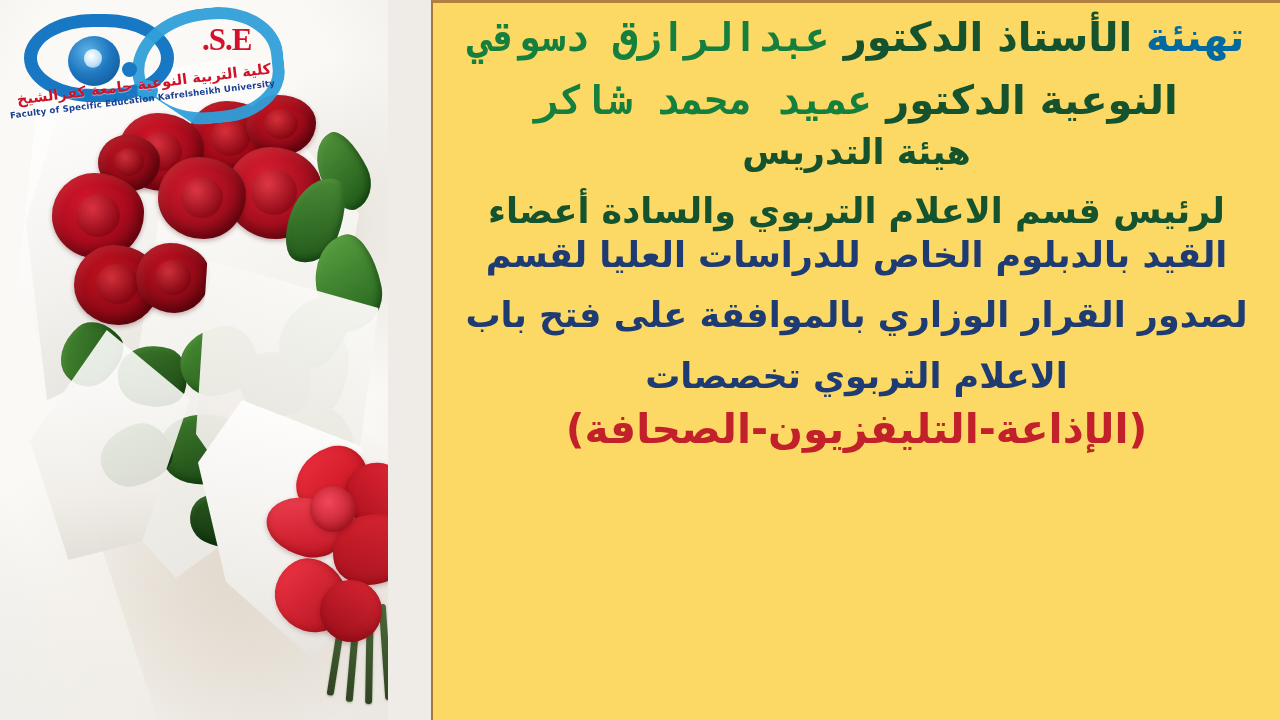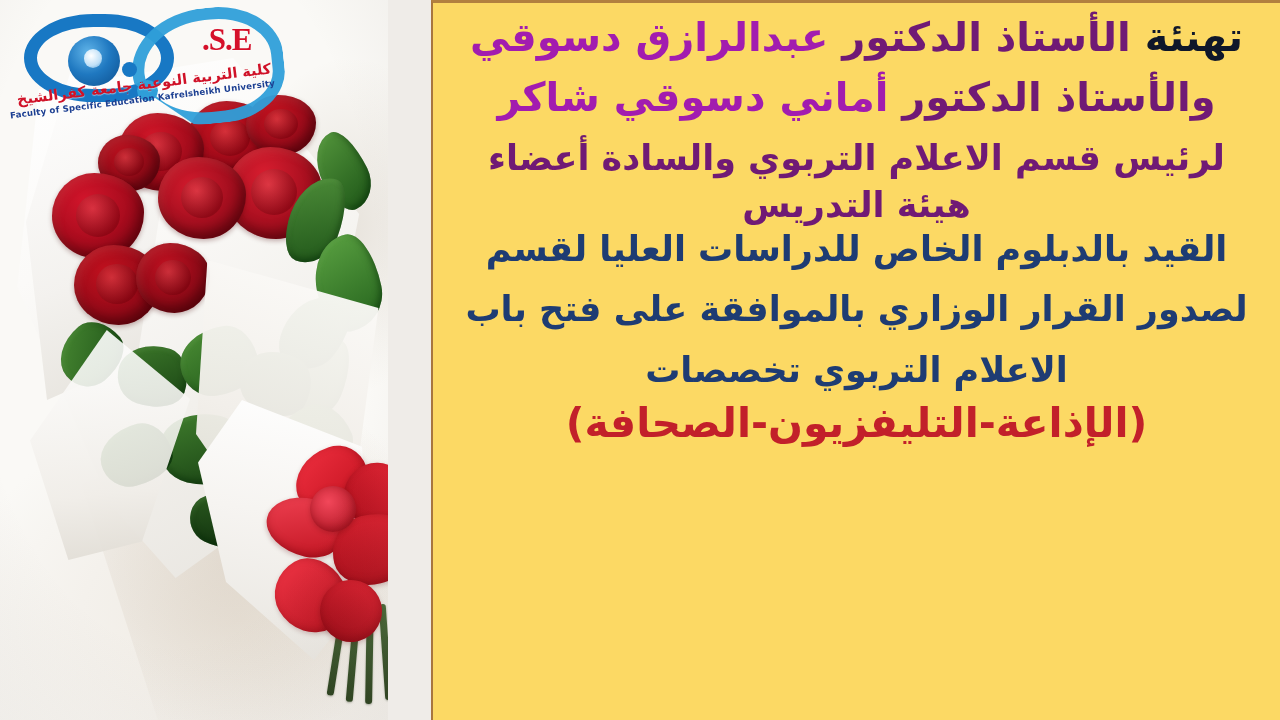--- a/index.html
+++ b/index.html
@@ -156,23 +156,23 @@
     direction:rtl;
   }
   .line{
     text-align:center;
     font-family:"DejaVu Sans","Liberation Sans",sans-serif;
     font-weight:bold;
     line-height:1.04;
     white-space:nowrap;
     letter-spacing:-0.3px;
   }
-  .l-blue{color:#0f172a;}
-  .l-red{color:#a21caf;}
-  .l-dark{color:#701a75;}
+  .l-blue{color:#0369a1;}
+  .l-red{color:#15803d;font-family:Liberation Mono, monospace;}
+  .l-dark{color:#14532d;}
   .l-darkred{color:#c2202a;text-align:center;}
   .l-navy{color:#1e3c73;}
 
   .size-a{font-size:40px;}        
   .size-b{font-size:40px;}        
   .size-c{font-size:40px;}        
   .size-d{font-size:40px;}        
   .size-e{font-size:35px;}        
   .size-f{font-size:35px;}        
   .size-g{font-size:41px;}        
@@ -268,32 +268,32 @@
   </div>
 
   <div class="text-panel">
 
     <div class="line size-a ln1">
       <span class="seg l-blue">تهنئة </span><span class="seg l-dark"> الأستاذ الدكتور </span><span class="seg l-red">عبدالرازق دسوقي</span>
     </div>
 
 
     <div class="line size-c ln3">
-      <span class="seg l-dark">والأستاذ الدكتور </span><span class="seg l-red">أماني دسوقي شاكر</span>
-    </div>
-
+      <span class="seg l-dark">النوعية الدكتور </span><span class="seg l-red">عميد محمد شاكر</span>
+    </div>
+
+
+    <div class="line size-e ln6">
+      <span class="seg l-dark">هيئة التدريس</span>
+    </div>
 
     <div class="line size-e ln5">
       <span class="seg l-dark">لرئيس قسم الاعلام التربوي والسادة أعضاء</span>
     </div>
 
-    <div class="line size-e ln6">
-      <span class="seg l-dark">هيئة التدريس</span>
-    </div>
-
     <div class="line size-f ln8">
       <span class="seg l-navy">القيد بالدبلوم الخاص للدراسات العليا لقسم</span>
     </div>
 
     <div class="line size-f ln7">
       <span class="seg l-navy">لصدور القرار الوزاري بالموافقة على فتح باب</span>
     </div>
 
     <div class="line size-f ln9">
       <span class="seg l-navy">الاعلام التربوي تخصصات</span>

